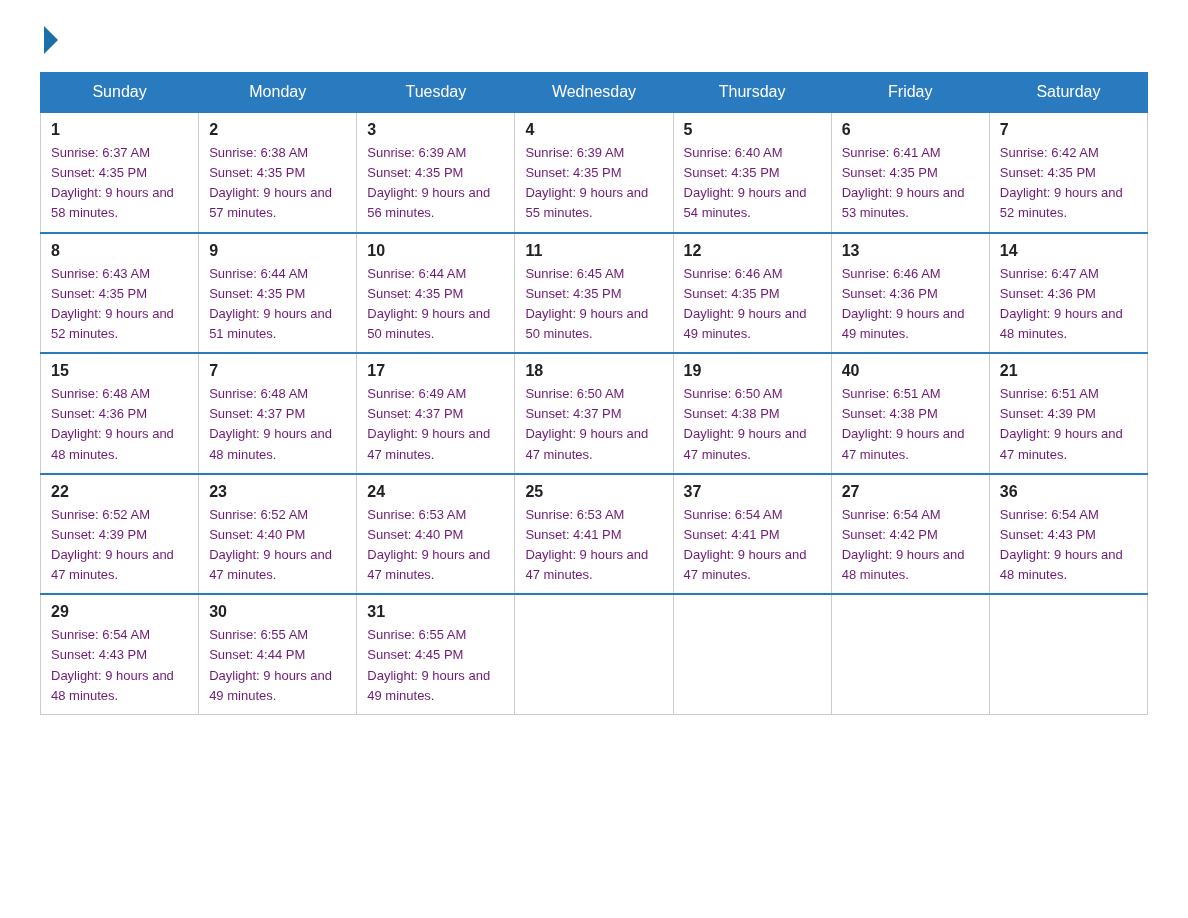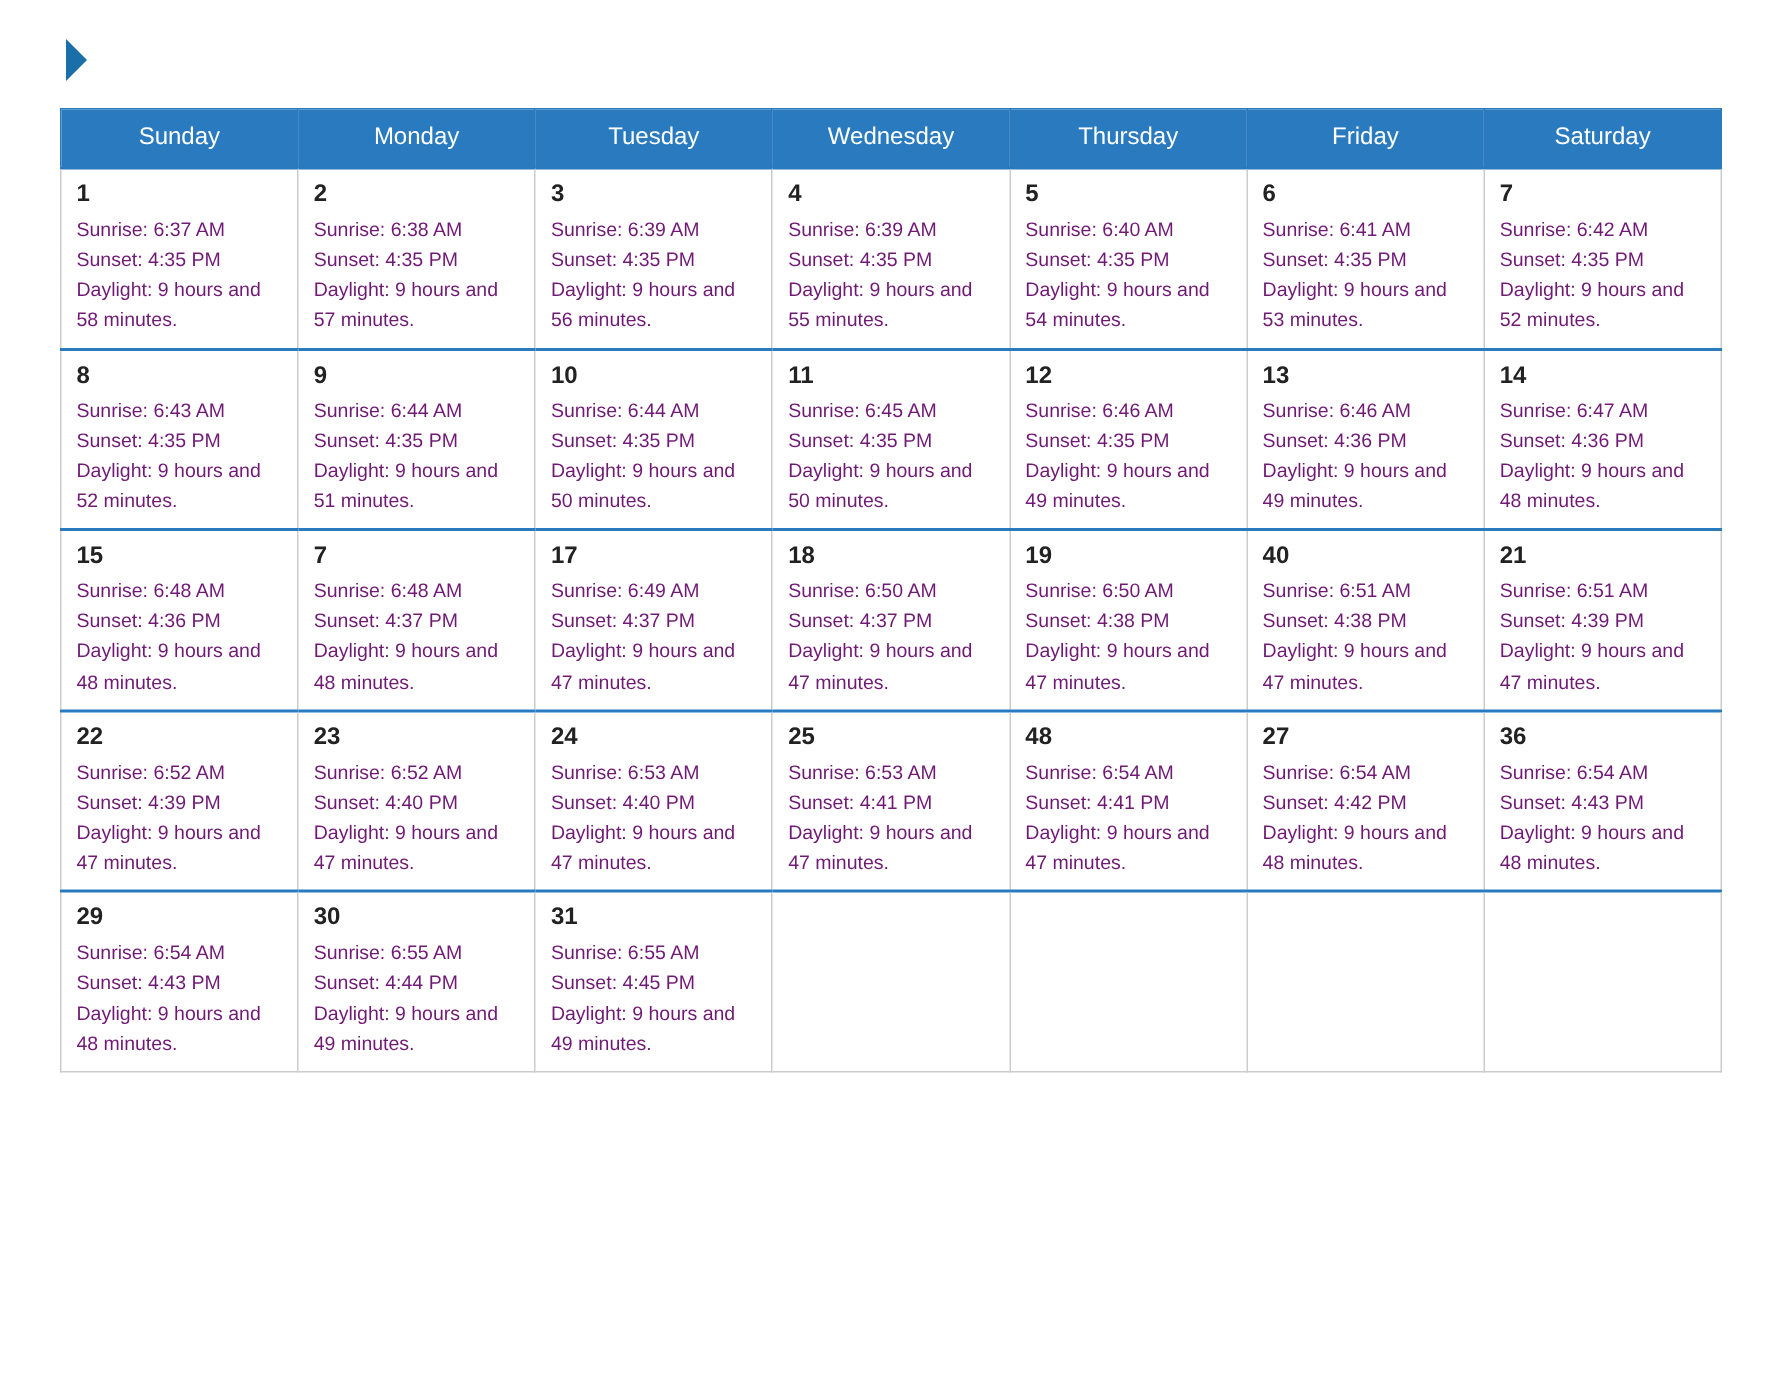--- a/index.html
+++ b/index.html
@@ -228,21 +228,21 @@
         </td>
         <td>
           <span class="day-number">24</span>
           <div class="day-info">Sunrise: 6:53 AM<br>Sunset: 4:40 PM<br>Daylight: 9 hours and 47 minutes.</div>
         </td>
         <td>
           <span class="day-number">25</span>
           <div class="day-info">Sunrise: 6:53 AM<br>Sunset: 4:41 PM<br>Daylight: 9 hours and 47 minutes.</div>
         </td>
         <td>
-          <span class="day-number">48</span>
+          <span class="day-number">37</span>
           <div class="day-info">Sunrise: 6:54 AM<br>Sunset: 4:41 PM<br>Daylight: 9 hours and 47 minutes.</div>
         </td>
         <td>
           <span class="day-number">27</span>
           <div class="day-info">Sunrise: 6:54 AM<br>Sunset: 4:42 PM<br>Daylight: 9 hours and 48 minutes.</div>
         </td>
         <td>
           <span class="day-number">36</span>
           <div class="day-info">Sunrise: 6:54 AM<br>Sunset: 4:43 PM<br>Daylight: 9 hours and 48 minutes.</div>
         </td>

